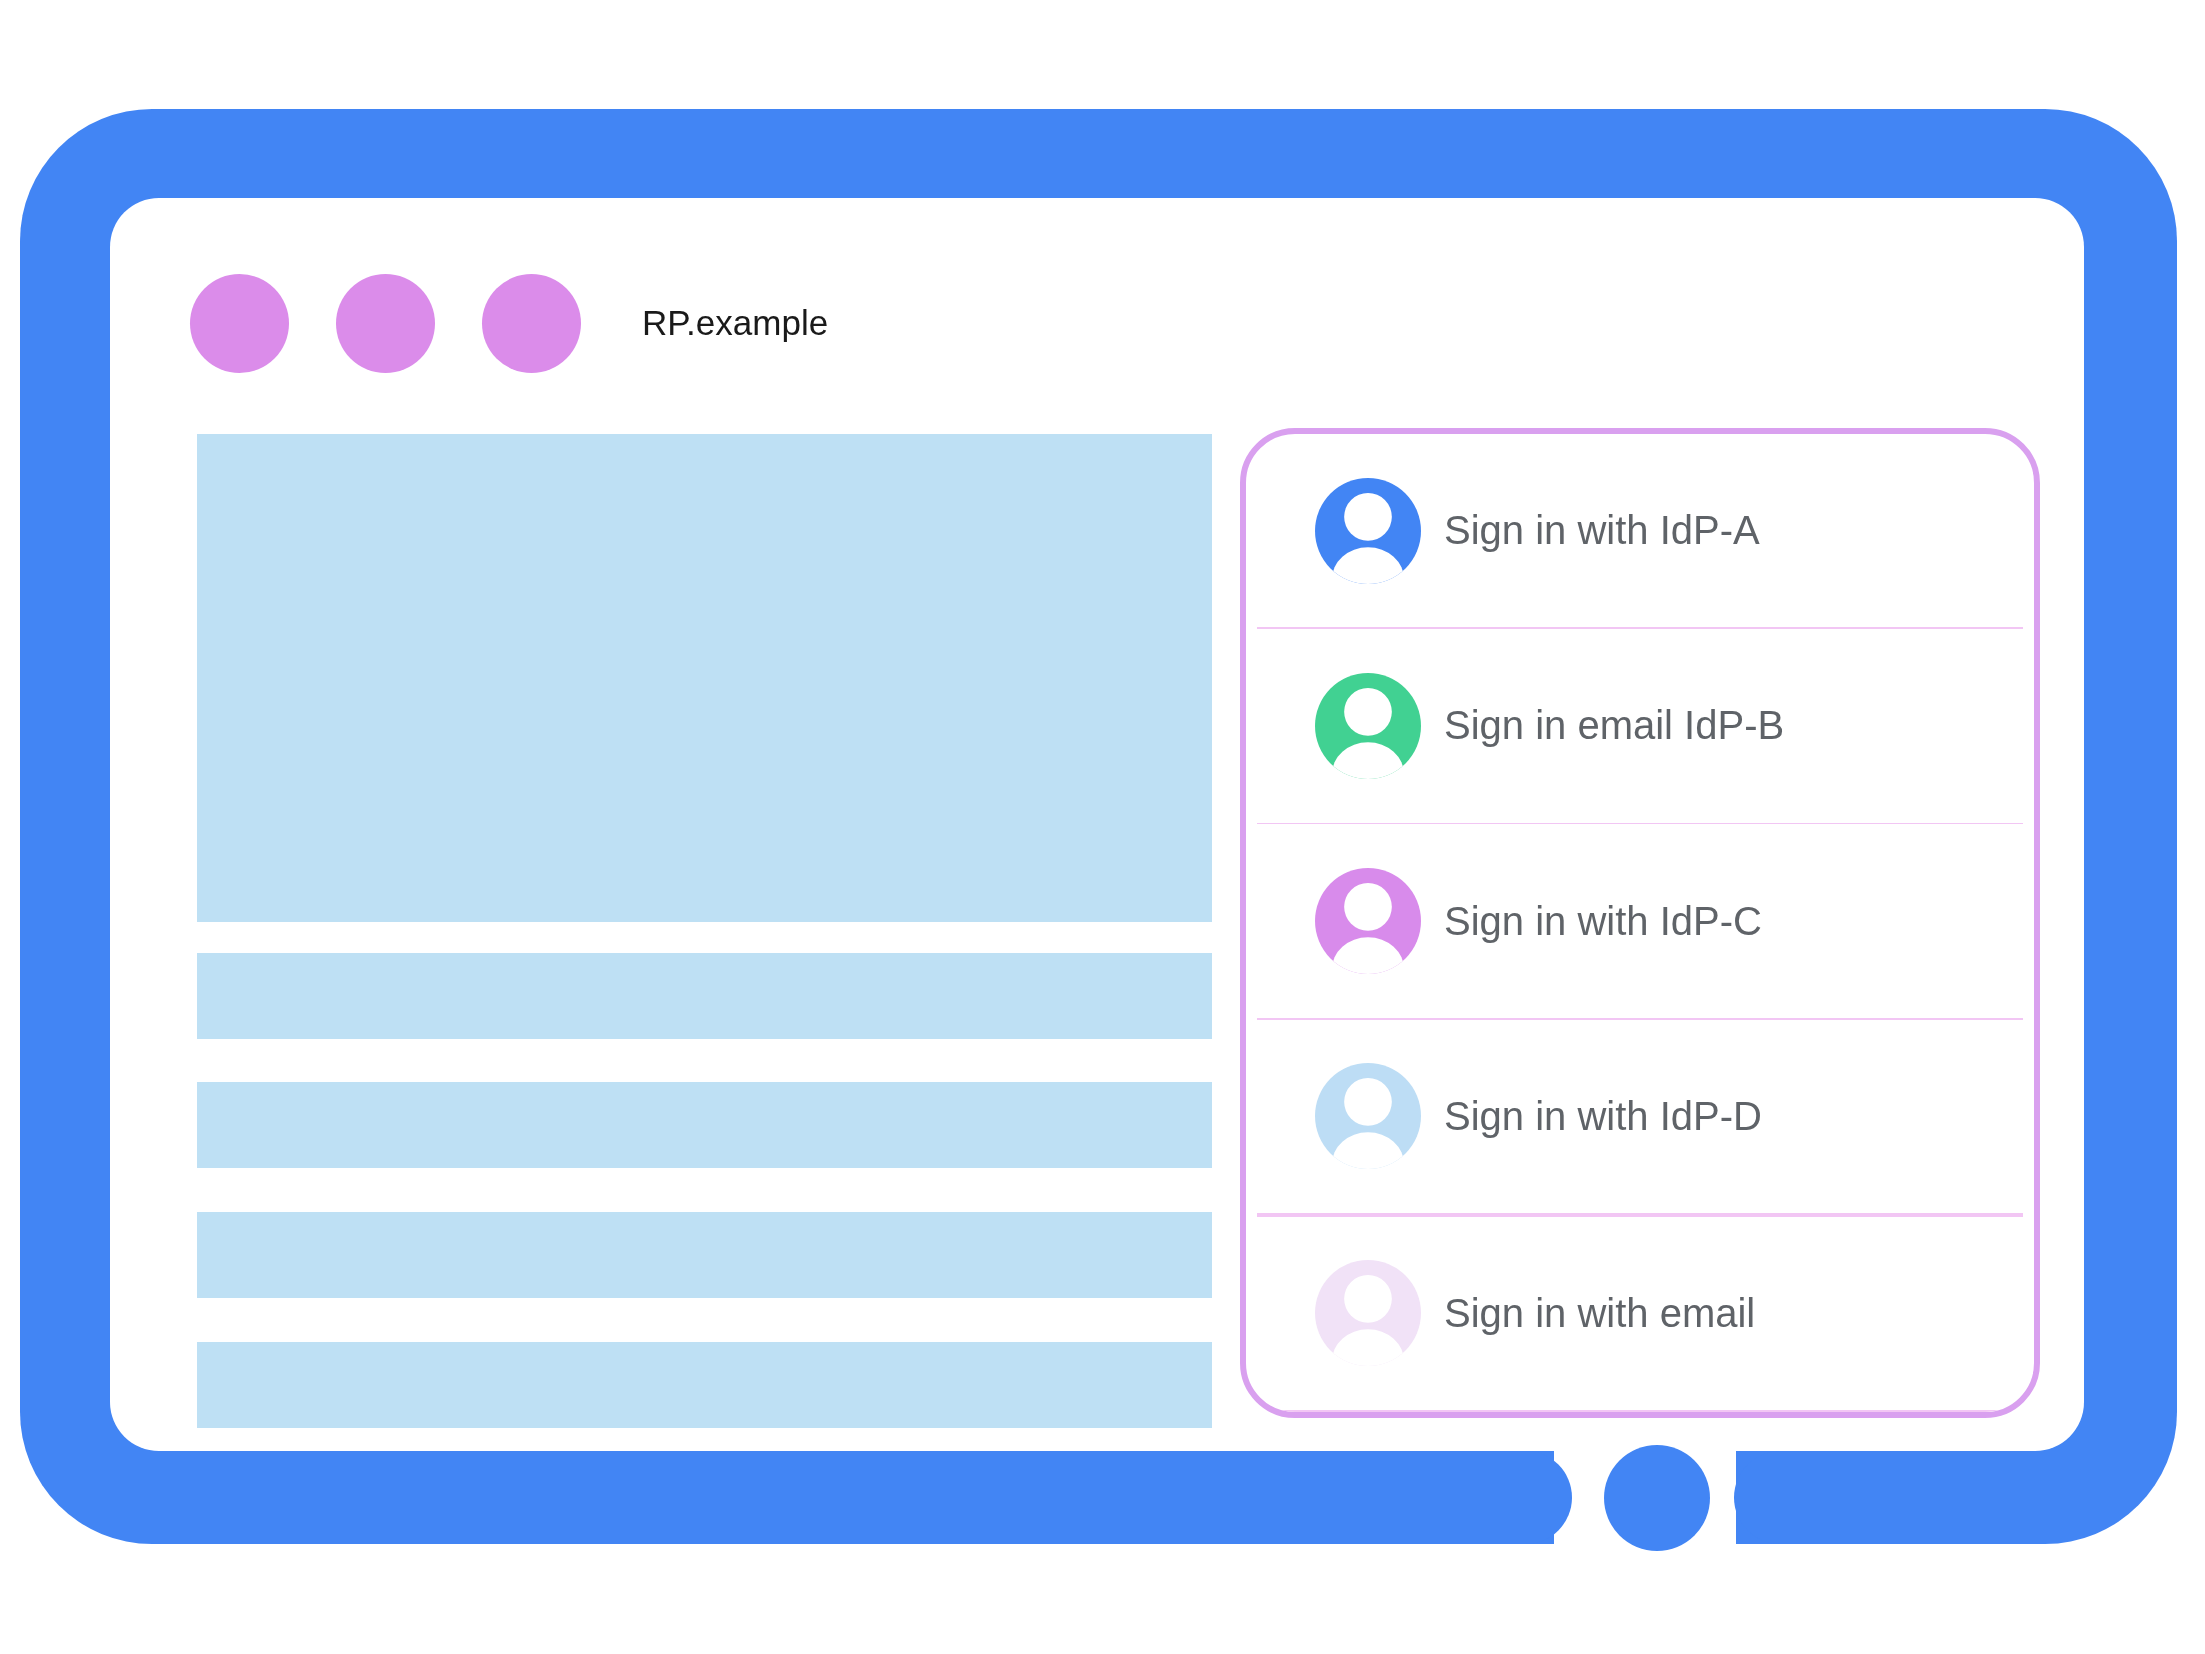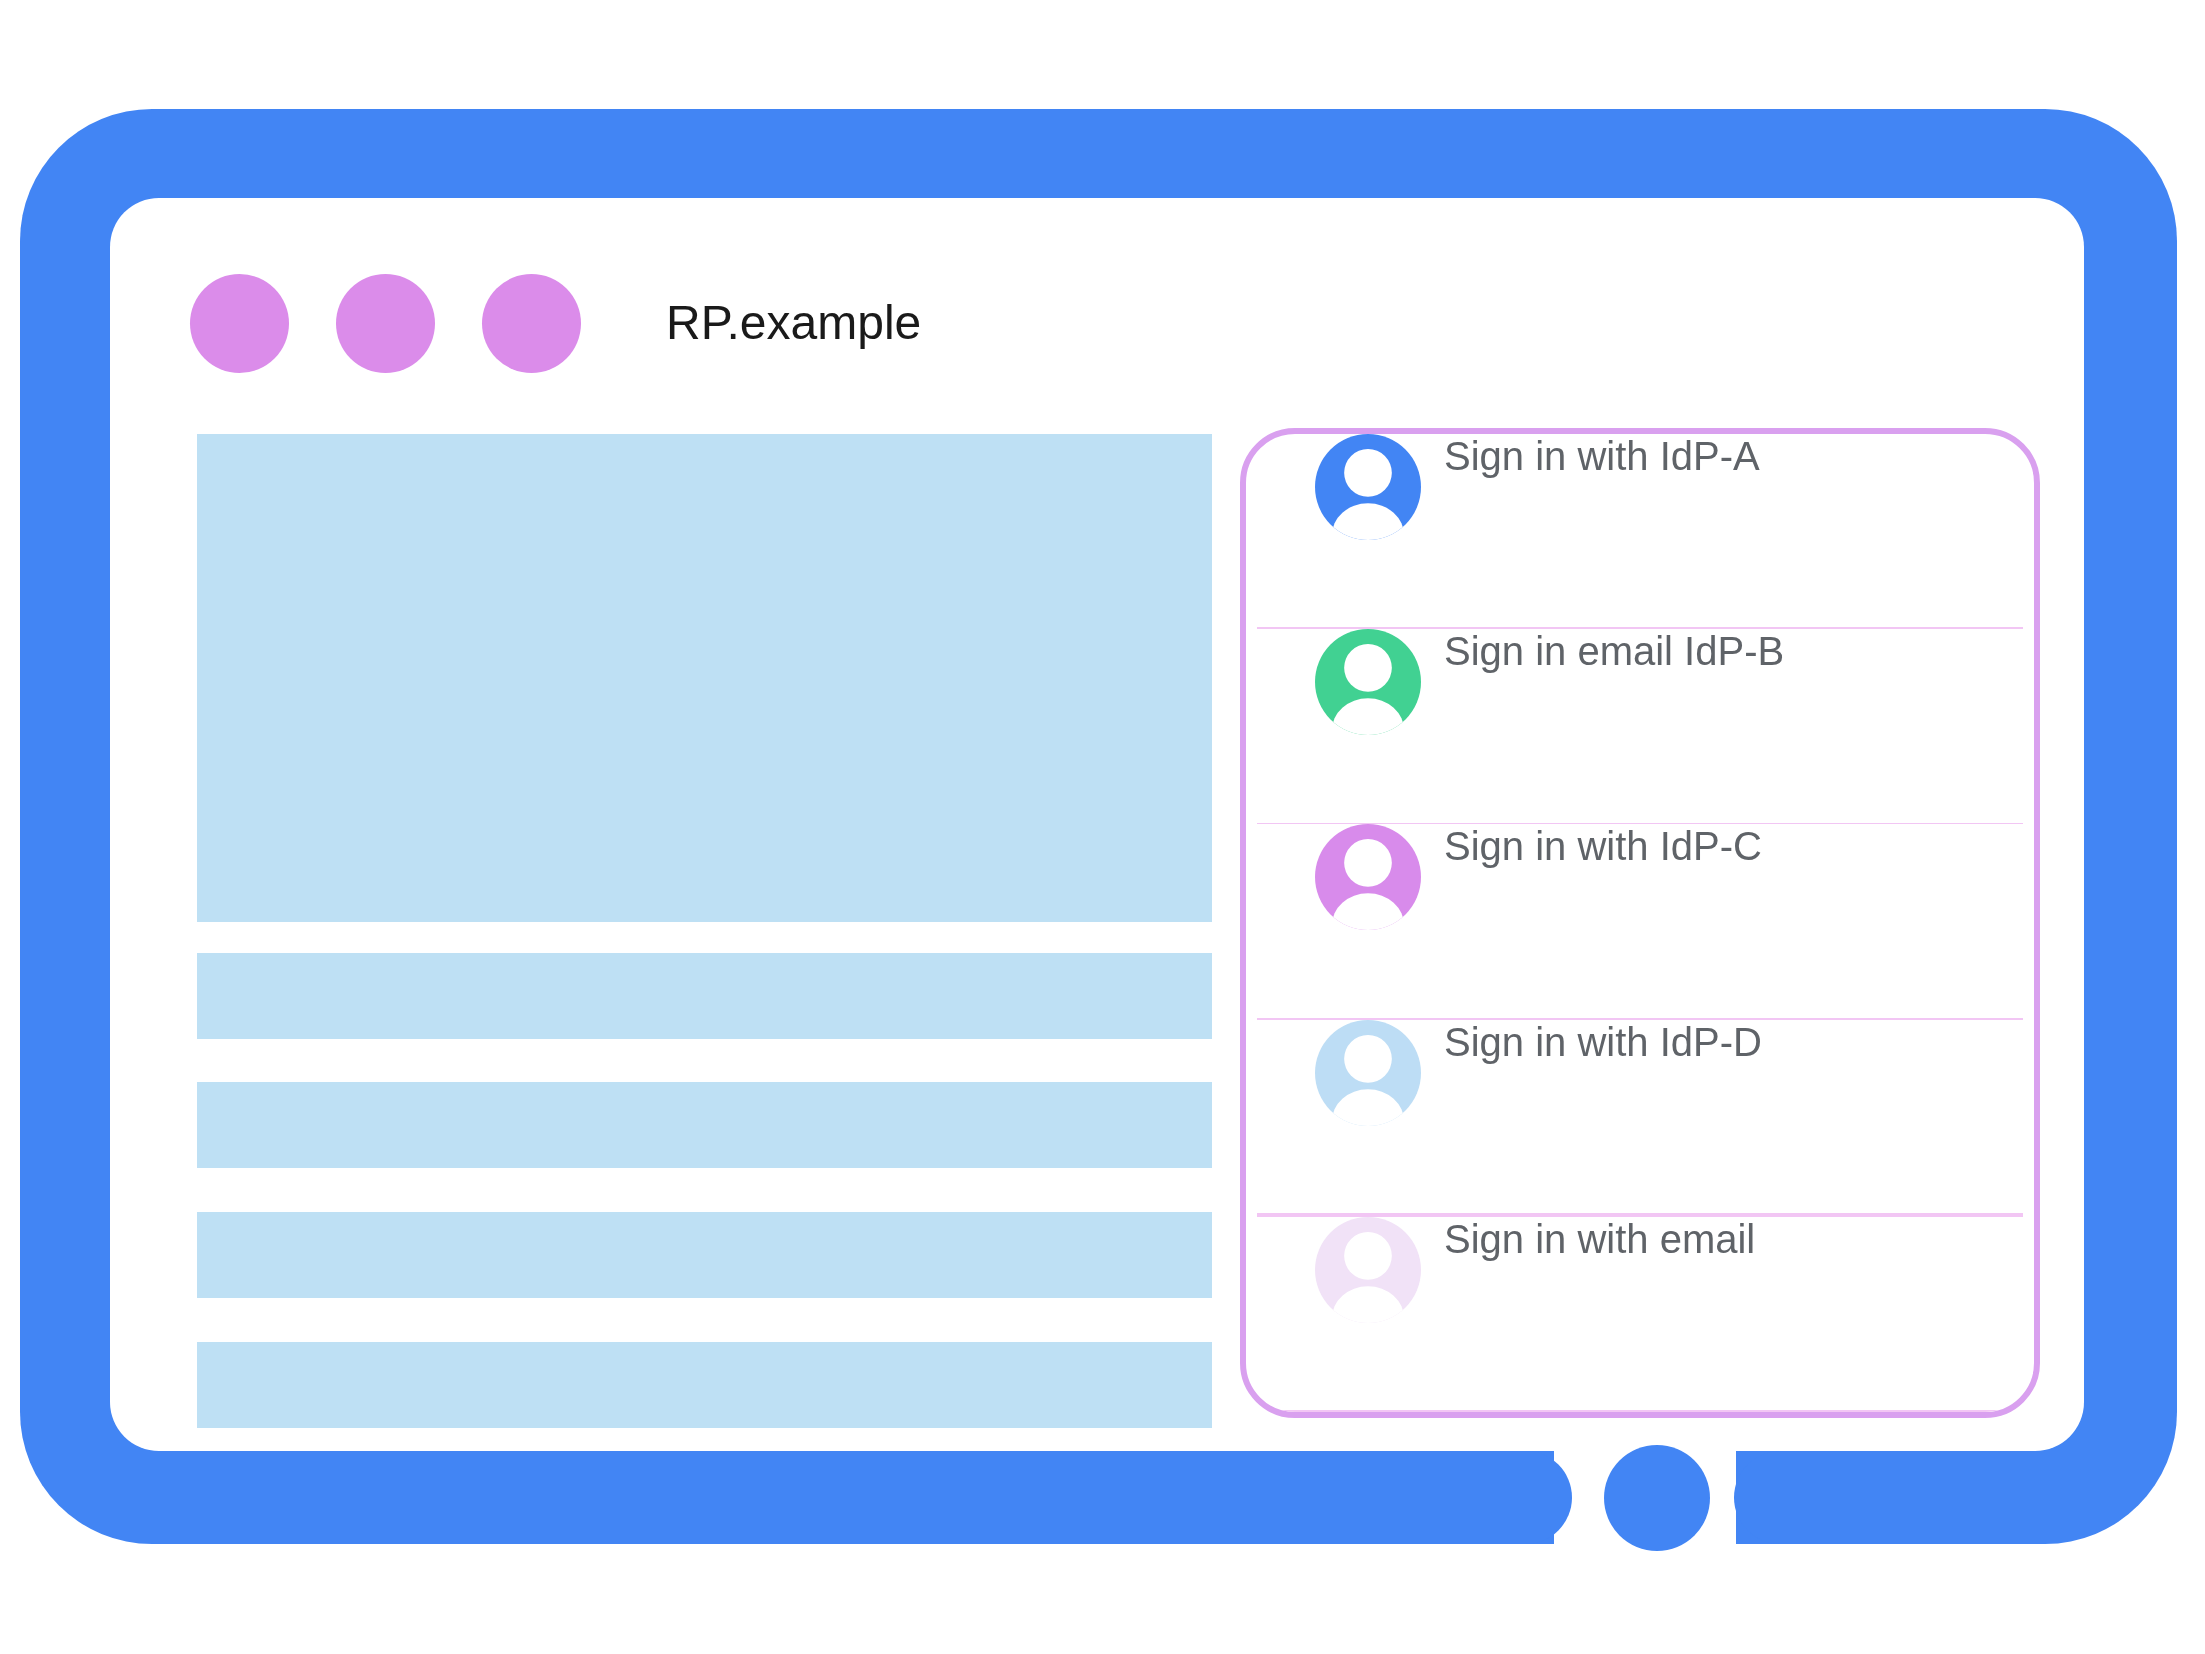--- a/index.html
+++ b/index.html
@@ -9,35 +9,35 @@
   }
   .abs{position:absolute;}
 
   
   .frame{left:20px;top:109px;width:2157px;height:1435px;border-radius:132px;background:var(--frame,#4285F4);}
   .window{left:110px;top:198px;width:1974px;height:1253px;border-radius:49px;background:#ffffff;}
 
   
   .window-controls{left:190px;top:274px;display:flex;gap:47px;}
   .dot{width:99px;height:99px;border-radius:50%;background:var(--window-dot,#DB8CEA);}
-  .page-title{left:642px;top:324px;transform:translateY(-52%);font-size:48px;font-weight:500;color:var(--title-text,#1A1A1A);white-space:nowrap;margin-left:24px;}
+  .page-title{left:642px;top:324px;transform:translateY(-52%);font-size:35px;font-weight:500;color:var(--title-text,#1A1A1A);white-space:nowrap;}
 
   
   .hero{left:197px;top:434px;width:1015px;height:488px;background:var(--content-block,#BEE0F4);}
   .line{left:197px;width:1015px;height:86px;background:var(--content-block,#BEE0F4);}
   .line1{top:953px}.line2{top:1082px}.line3{top:1212px}.line4{top:1342px}
 
   
   .dialog{
     left:1240px;top:428px;width:800px;height:990px;box-sizing:border-box;
     border:6.2px solid var(--dialog-border,#D9A0EF);border-radius:55px;background:#ffffff;overflow:hidden;
   }
   .rows{display:flex;flex-direction:column;height:100%;}
   .sep{flex:0 0 1.8px;height:1.8px;background:var(--dialog-separator,#F2C6F4);margin:0 10.6px;}
-  .row{flex:1 1 0;display:flex;gap:23px;padding-left:69px;min-height:0;}
+  .row{flex:1 1 0;display:flex;align-items:center;gap:23px;padding-left:69px;min-height:0;}
   .avatar{width:106px;height:106px;flex:0 0 auto;display:block;}
   .row-label{font-size:40px;font-weight:500;color:var(--row-text,#5F6368);white-space:nowrap;}
 
   
   .notch{left:1554px;top:1451px;width:182px;height:101px;background:#ffffff;}
   .cap{top:1451px;width:81px;height:93px;background:var(--frame,#4285F4);}
   .cap-left{left:1491px;border-radius:0 47px 47px 0;}
   .cap-right{left:1734px;border-radius:47px 0 0 47px;}
   .home{left:1604px;top:1445px;width:106px;height:106px;border-radius:50%;background:var(--home-button,#4285F4);}
 </style>

